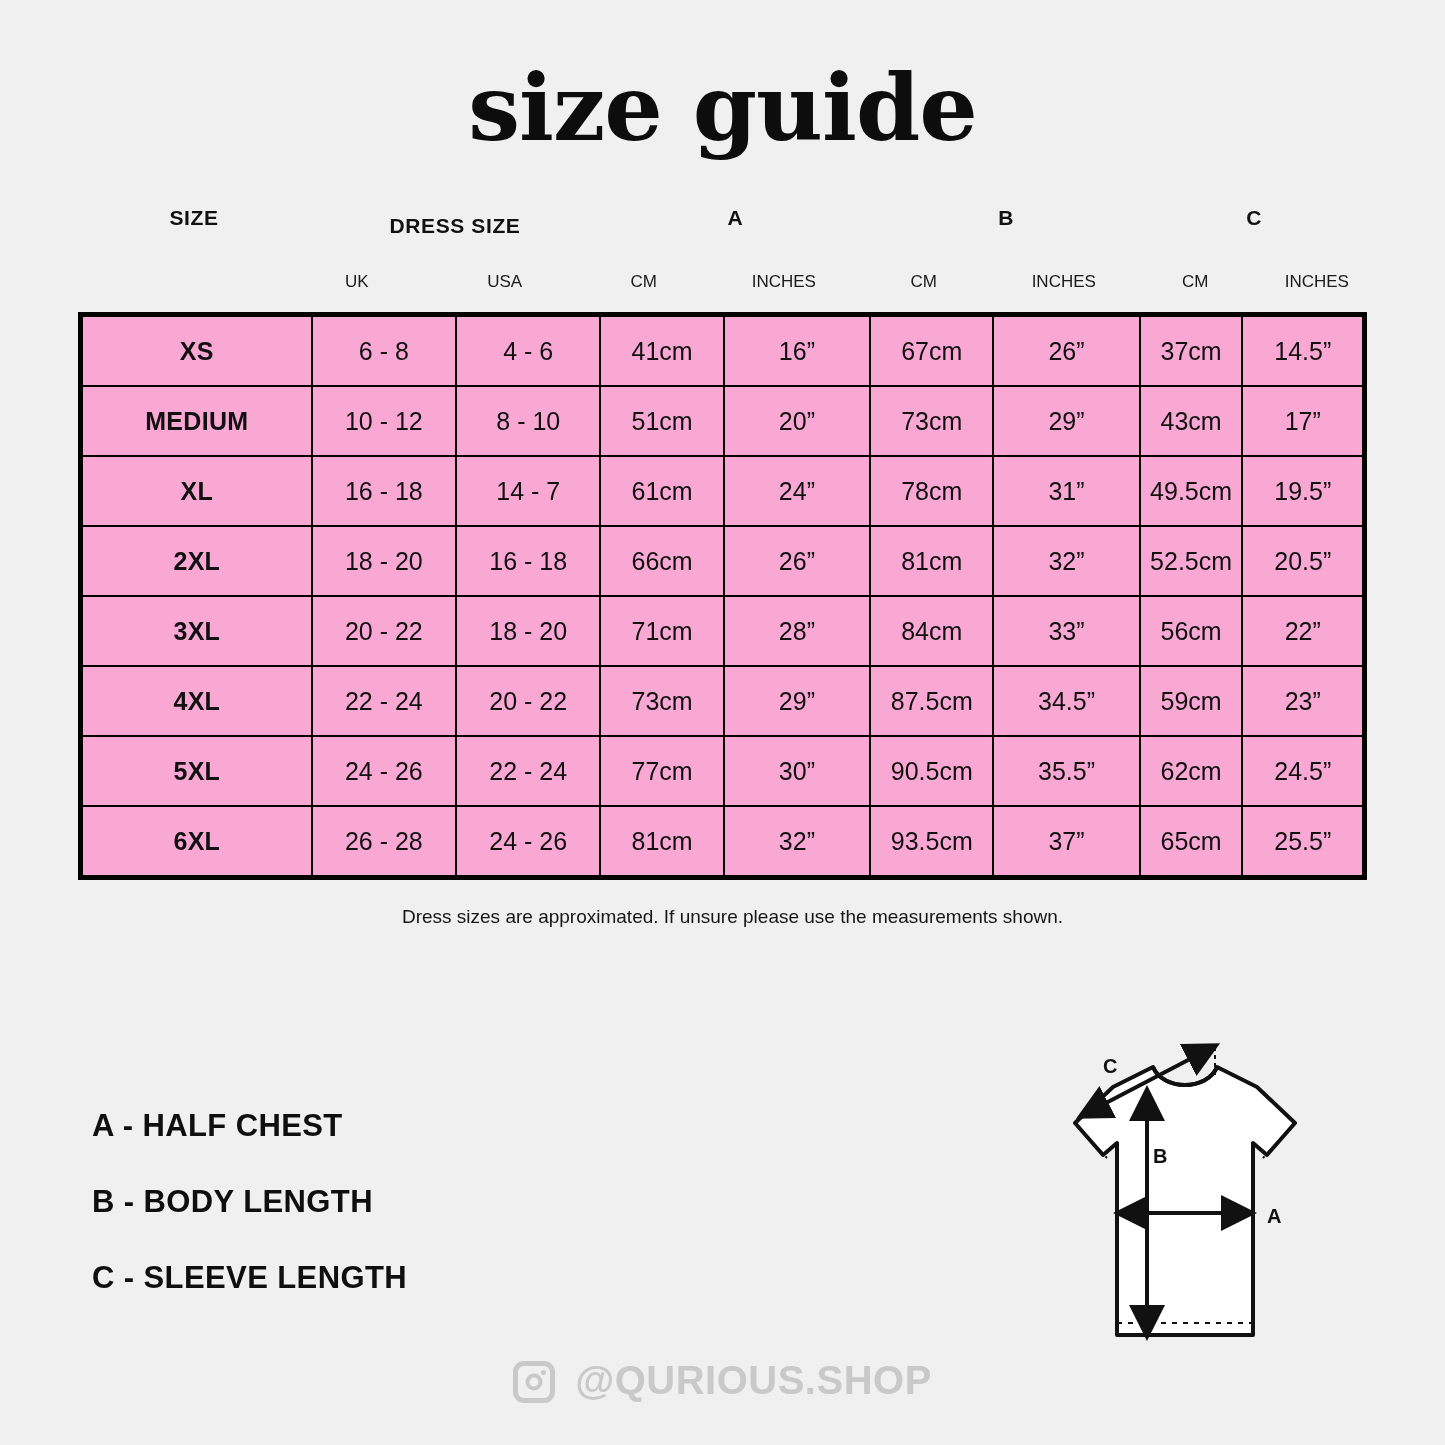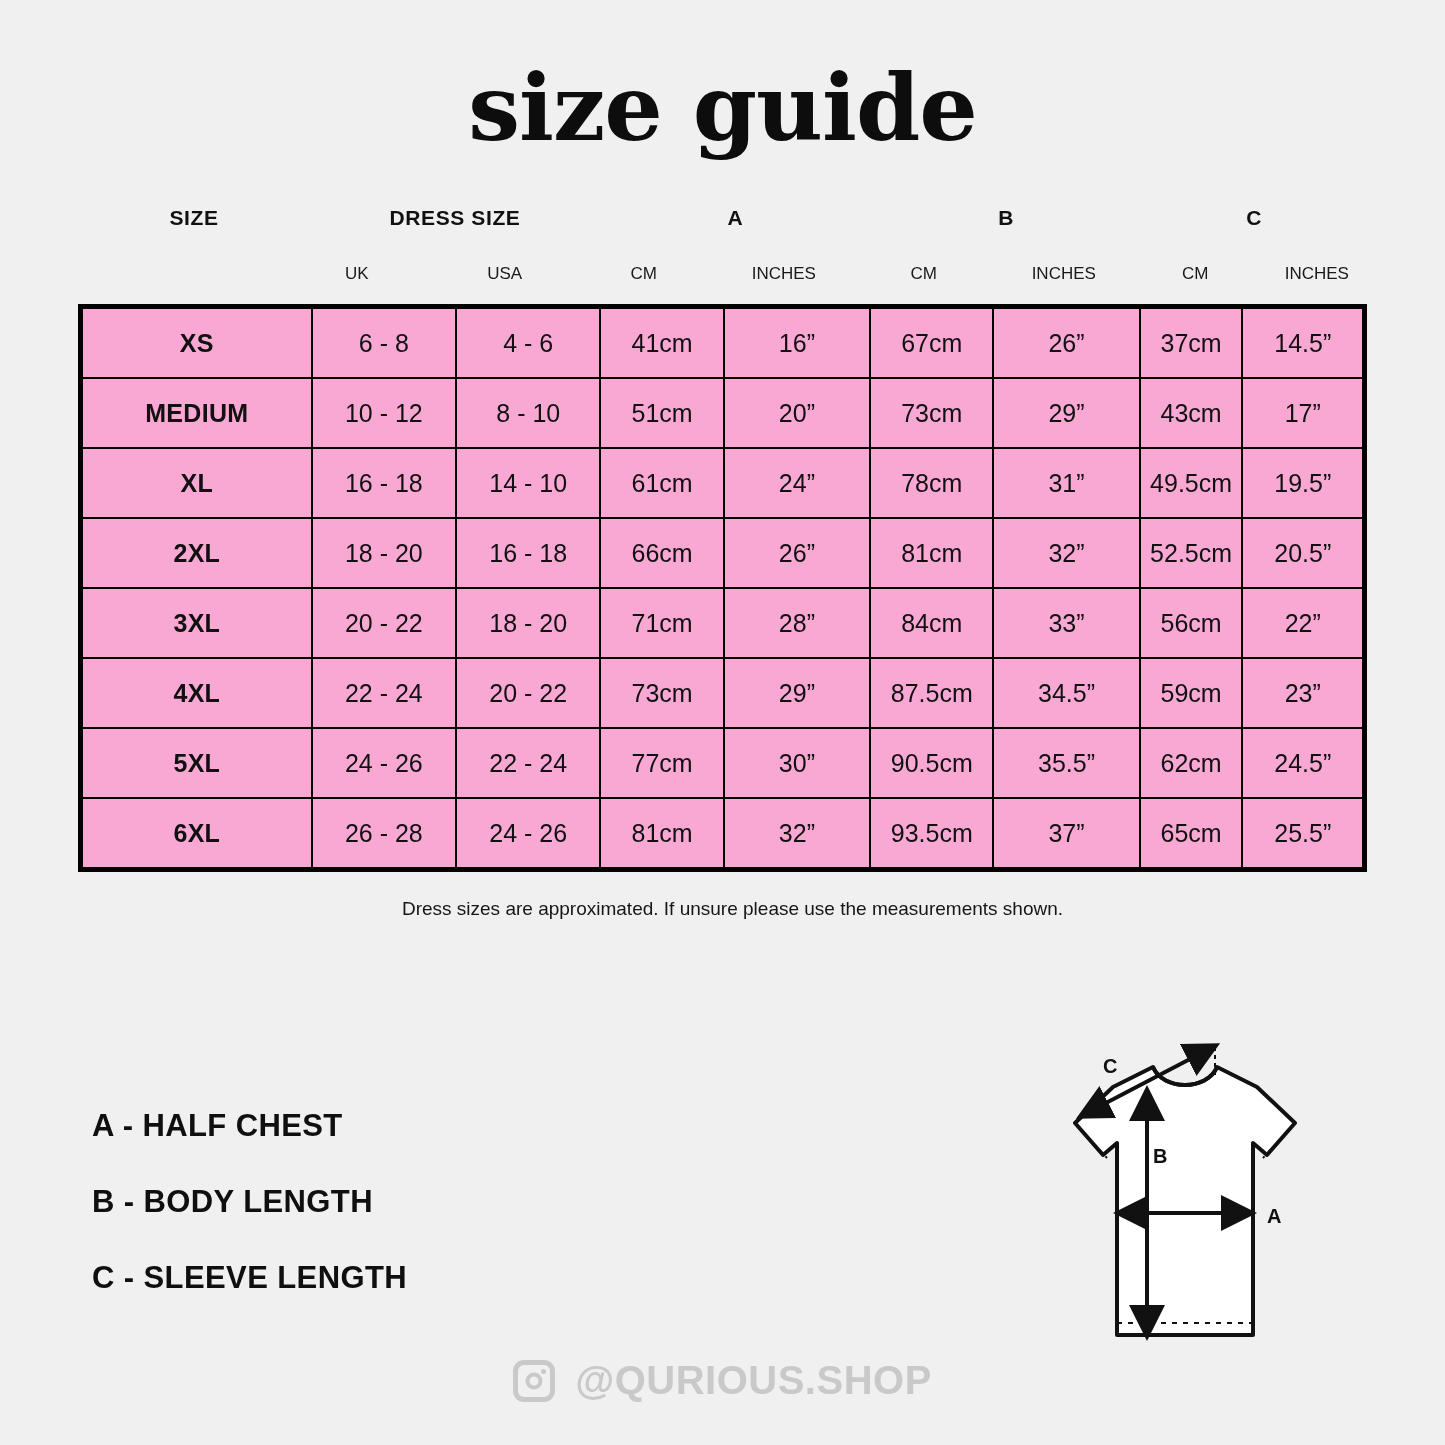--- a/index.html
+++ b/index.html
@@ -56,21 +56,21 @@
     margin-top: 34px;
     margin-bottom: 20px;
     gap: 29px;
   }
   .hcell {
     text-align: center;
   }
 
   
   .c-size    { width: 18.0%; }
-  .c-dress   { width: 22.5%; }  
+  .c-dress   { width: 22.5%; margin-top: 8px; }  
   .c-uk      { width: 11.25%; }
   .c-usa     { width: 11.25%; }
   .c-a       { width: 21.0%; }
   .c-acm     { width: 9.6%; }
   .c-ain     { width: 11.4%; }
   .c-b       { width: 21.0%; }
   .c-bcm     { width: 9.6%; }
   .c-bin     { width: 11.4%; }
   .c-c       { width: 17.5%; }
   .c-ccm     { width: 8.0%; }
@@ -141,21 +141,21 @@
     height: 360px;
   }
 
   
   .watermark {
     position: absolute;
     left: 0;
     right: 0;
     bottom: 42px;
     display: flex;
-    align-items: center;
+    align-items: flex-end;
     justify-content: center;
     gap: 20px;
     color: #c9c9c9;
   }
   .wm-icon {
     width: 42px;
     height: 42px;
     border: 5px solid #c9c9c9;
     border-radius: 11px;
     position: relative;
@@ -249,21 +249,21 @@
           <td class="group-start">51cm</td>
           <td>20”</td>
           <td class="group-start">73cm</td>
           <td>29”</td>
           <td class="group-start">43cm</td>
           <td>17”</td>
         </tr>
         <tr>
           <td class="size-name">XL</td>
           <td class="group-start">16 - 18</td>
-          <td>14 - 10</td>
+          <td>14 - 7</td>
           <td class="group-start">61cm</td>
           <td>24”</td>
           <td class="group-start">78cm</td>
           <td>31”</td>
           <td class="group-start">49.5cm</td>
           <td>19.5”</td>
         </tr>
         <tr>
           <td class="size-name">2XL</td>
           <td class="group-start">18 - 20</td>

